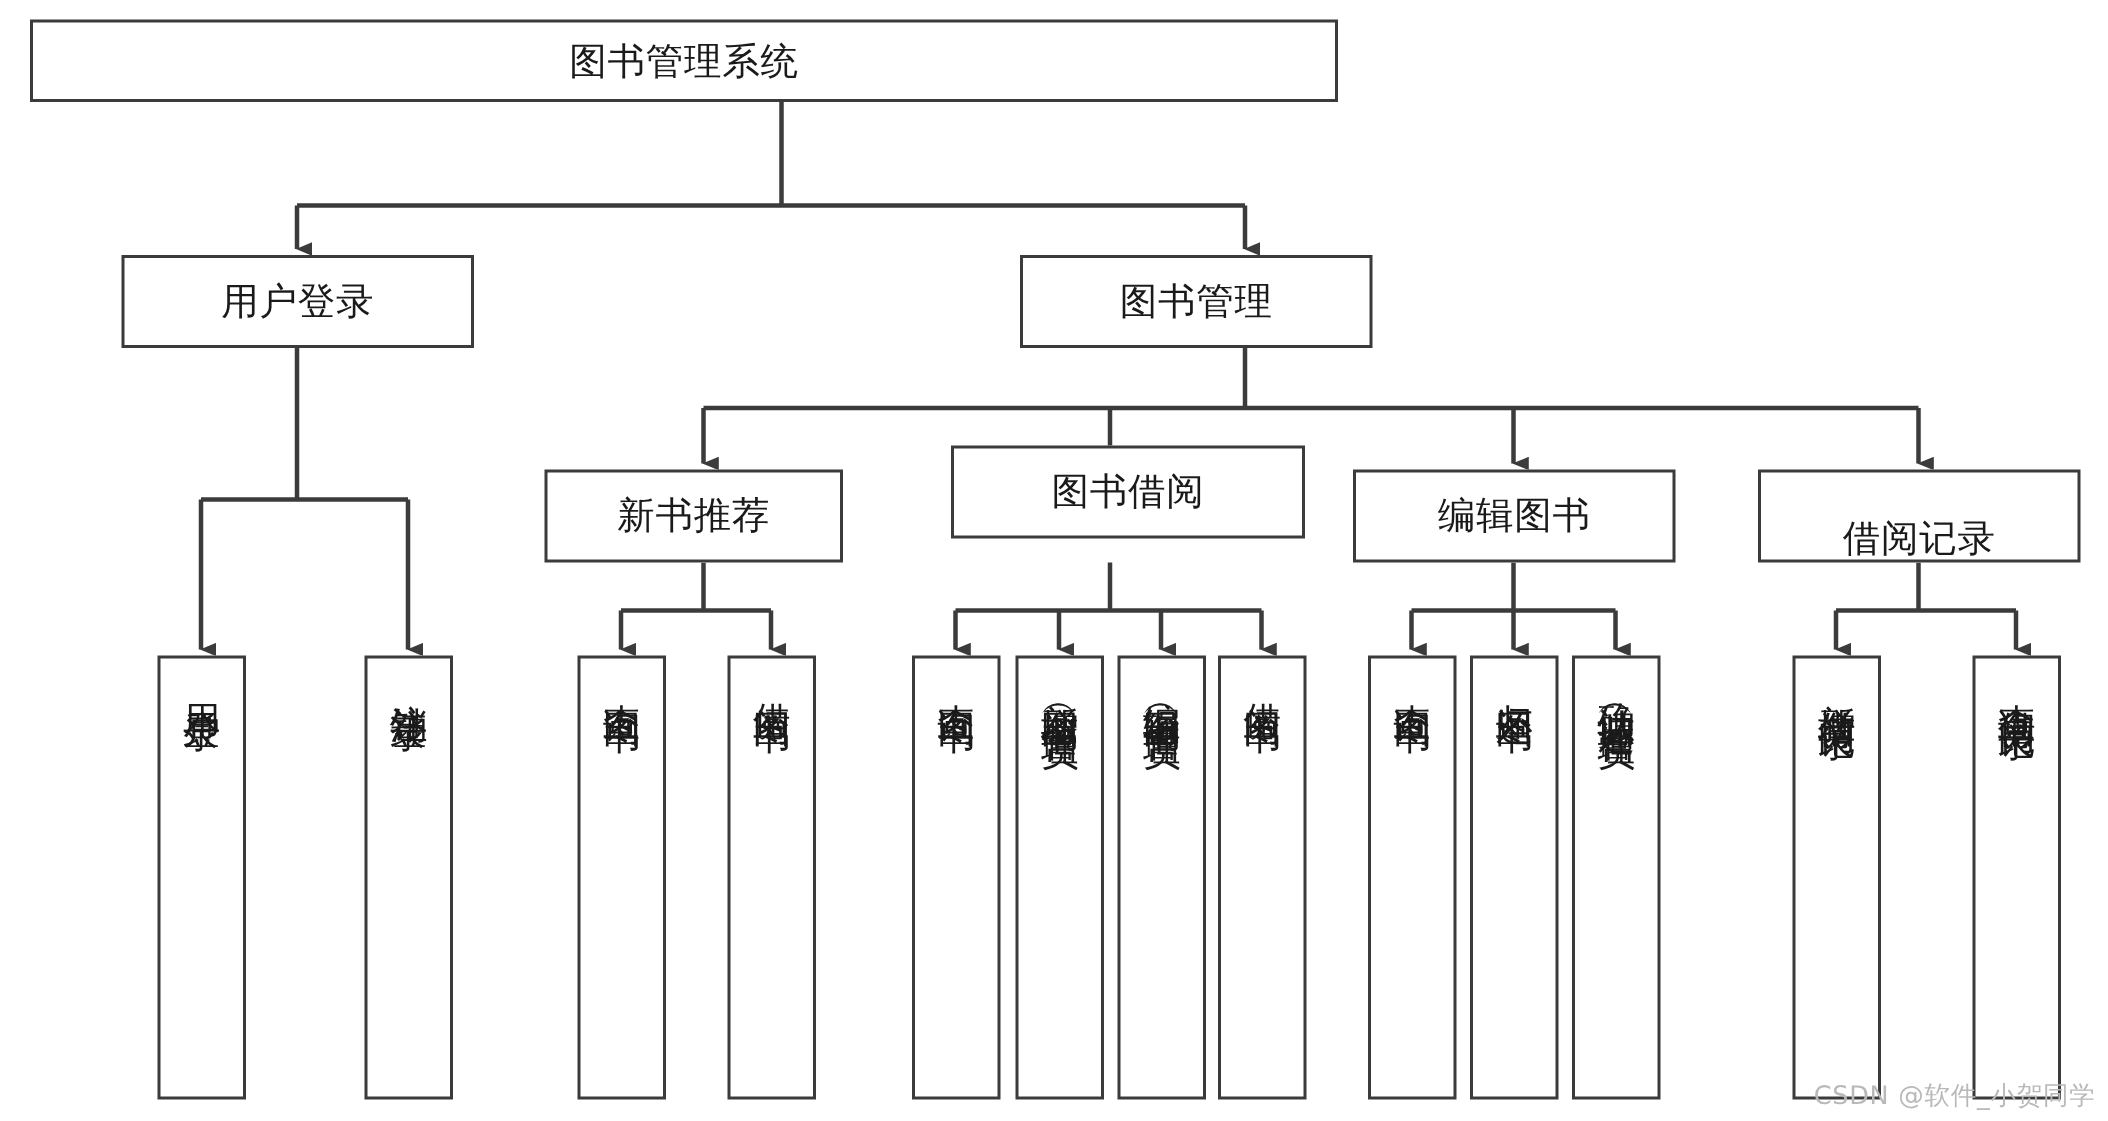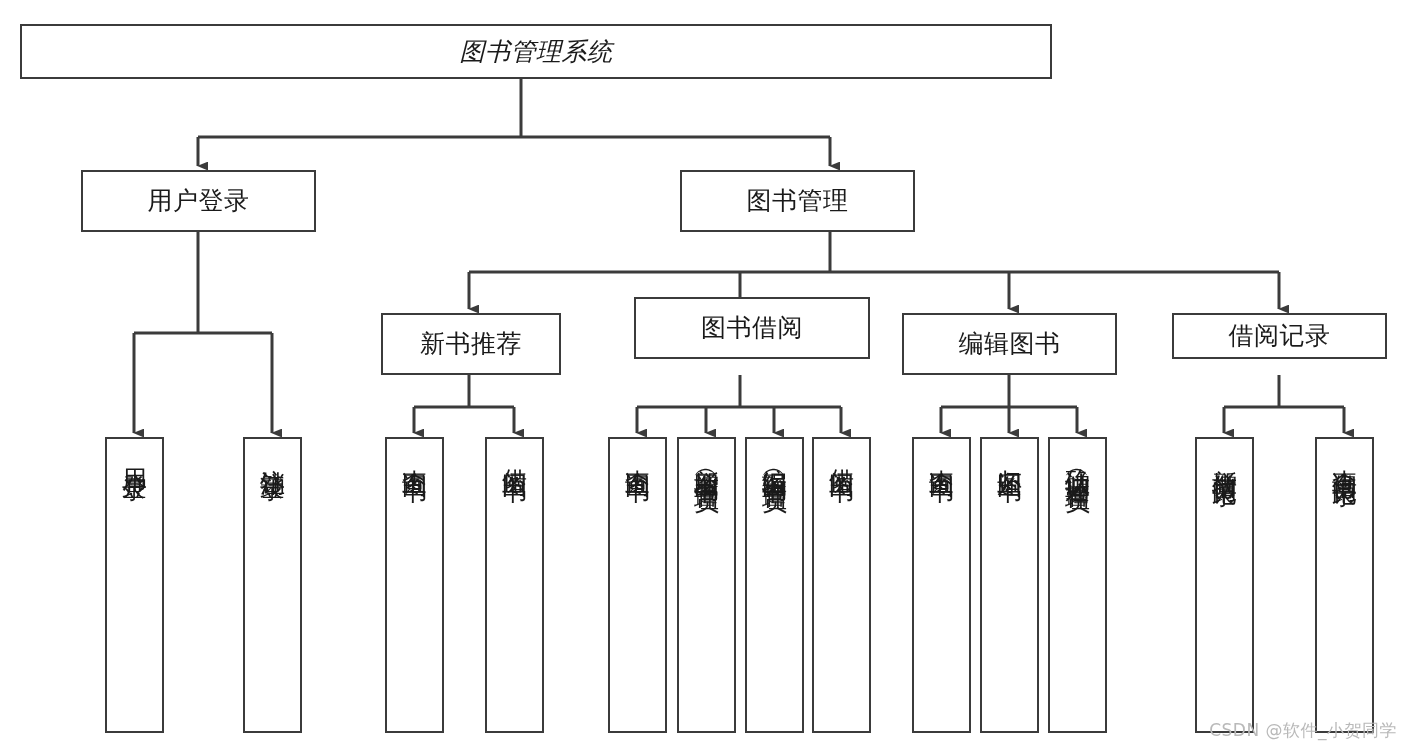--- a/index.html
+++ b/index.html
@@ -121,41 +121,41 @@
       <line x1="1009" y1="407" x2="1009" y2="433" marker-end="url(#arrowhead)"></line>
       <line x1="1077" y1="407" x2="1077" y2="433" marker-end="url(#arrowhead)"></line>
 
       <line x1="1279" y1="375" x2="1279" y2="407"></line>
       <line x1="1224" y1="407" x2="1344" y2="407"></line>
       <line x1="1224" y1="407" x2="1224" y2="433" marker-end="url(#arrowhead)"></line>
       <line x1="1344" y1="407" x2="1344" y2="433" marker-end="url(#arrowhead)"></line>
     </g>
   </svg>
 
-  <div class="node root horizontal" style="left:20px; top:24px; width:1032px; height:55px;font-style:italic;">
+  <div class="node root horizontal" style="left:20px; top:13px; width:872px; height:55px;">
     <span class="label">图书管理系统</span>
   </div>
 
   <div class="node horizontal" style="left:81px; top:170px; width:235px; height:62px;">
     <span class="label">用户登录</span>
   </div>
   <div class="node horizontal" style="left:680px; top:170px; width:235px; height:62px;">
     <span class="label">图书管理</span>
   </div>
 
-  <div class="node horizontal" style="left:381px; top:313px; width:180px; height:62px;">
+  <div class="node horizontal" style="left:363px; top:313px; width:199px; height:62px;">
     <span class="label">新书推荐</span>
   </div>
   <div class="node horizontal" style="left:634px; top:297px; width:236px; height:62px;">
     <span class="label">图书借阅</span>
   </div>
   <div class="node horizontal" style="left:902px; top:313px; width:215px; height:62px;">
     <span class="label">编辑图书</span>
   </div>
-  <div class="node horizontal" style="left:1172px; top:313px; width:215px; height:46px;">
+  <div class="node horizontal" style="left:1172px; top:313px; width:215px; height:62px;align-items:flex-end;">
     <span class="label">借阅记录</span>
   </div>
 
   <div class="node vertical" style="left:105px; top:437px; width:59px; height:296px;">
     <span class="label">用户登录</span>
   </div>
   <div class="node vertical" style="left:243px; top:437px; width:59px; height:296px;">
     <span class="label">注销登录</span>
   </div>
 

